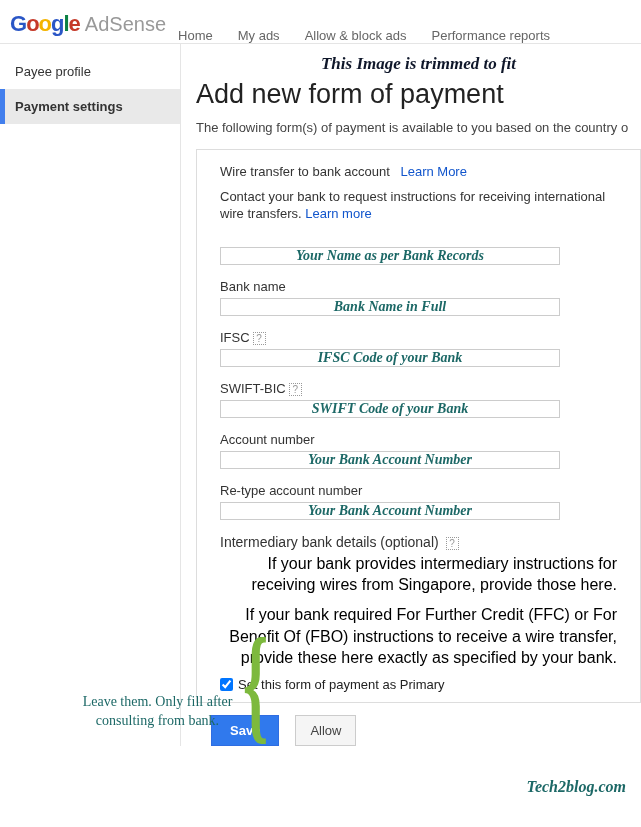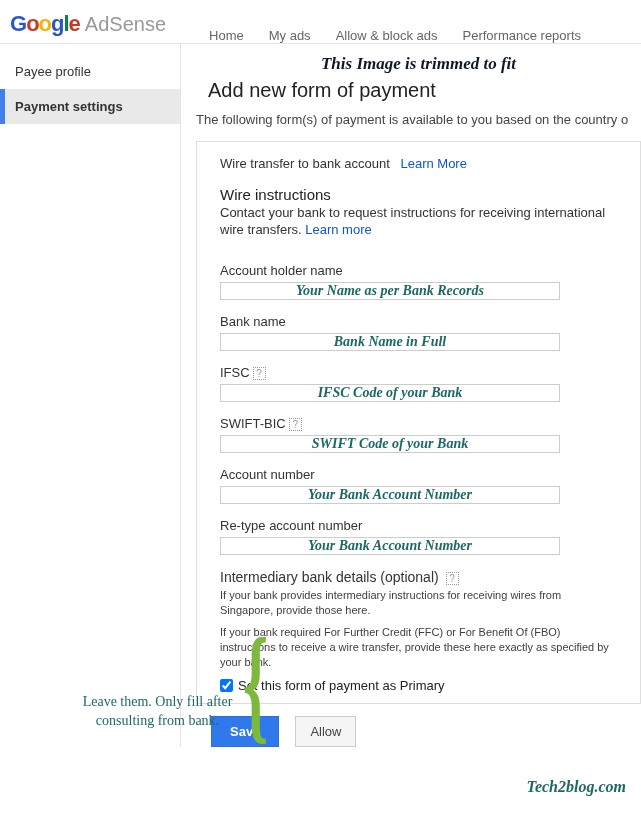--- a/index.html
+++ b/index.html
@@ -15,21 +15,21 @@
   }
   .header {
     display: flex;
     align-items: center;
     padding: 5px 10px 0 10px;
     height: 38px;
   }
   .logo-wrap {
     display: flex;
     align-items: baseline;
-    margin-right: 43px;
+    margin-right: 12px;
   }
   .logo {
     font-size: 22px;
     font-weight: bold;
     font-family: Arial, sans-serif;
     letter-spacing: -1px;
   }
   .g1 { color: #2a56c6; }
   .g2 { color: #c53929; }
   .g3 { color: #f4b400; }
@@ -80,24 +80,24 @@
   .trim-note {
     font-family: "Segoe Script", "Brush Script MT", cursive;
     font-style: italic;
     font-weight: bold;
     color: #0f172a;
     font-size: 17px;
     text-align: center;
     margin-bottom: 2px;
   }
   h1.page-title {
-    font-size: 20px;
+    font-size: 27px;
     font-weight: normal;
     color: #222;
-    margin: 5px 0 10px 12px;
+    margin: 5px 0 10px 0;
   }
   .intro {
     font-size: 13px;
     color: #444;
     margin-bottom: 14px;
     white-space: nowrap;
     overflow: hidden;
   }
   .panel {
     border: 1px solid #ddd;
@@ -157,24 +157,25 @@
     font-weight: bold;
     color: #1c6866;
     font-size: 14px;
   }
   .opt-title {
     font-size: 14px;
     color: #333;
     margin: 10px 0 3px 0;
   }
   .opt-desc {
-    font-size: 11px;
-    color: #404040;
+    font-size: 16px;
+    color: #000000;
     margin: 0 0 8px 0;
     line-height: 1.35;
+    text-align: right;
   }
   .primary-row {
     display: flex;
     align-items: center;
     gap: 5px;
     margin-top: 6px;
     font-size: 13px;
   }
   .primary-row input { margin:0; }
   .buttons {
@@ -261,26 +262,24 @@
     <div class="trim-note">This Image is trimmed to fit</div>
     <h1 class="page-title">Add new form of payment</h1>
     <div class="intro">The following form(s) of payment is available to you based on the country o</div>
 
     <div class="panel">
       <div class="panel-header">
         <span>Wire transfer to bank account</span>
         <a href="#">Learn More</a>
       </div>
       <div class="section">
-        <h3>Wire instructions</h3>
         <p class="desc">
           <span>Contact your bank to request instructions for receiving international wire transfers. </span><a href="#">Learn more</a>
         </p>
 
-        <div class="field-label">Account holder name</div>
         <div class="field-input">
             <span class="hint">Your Name as per Bank Records</span>
           </div>
 
         <div class="field-label">Bank name</div>
         <div class="field-input">
             <span class="hint">Bank Name in Full</span>
           </div>
 
         <div class="field-label"><span>IFSC</span><span class="help-q">?</span></div>

